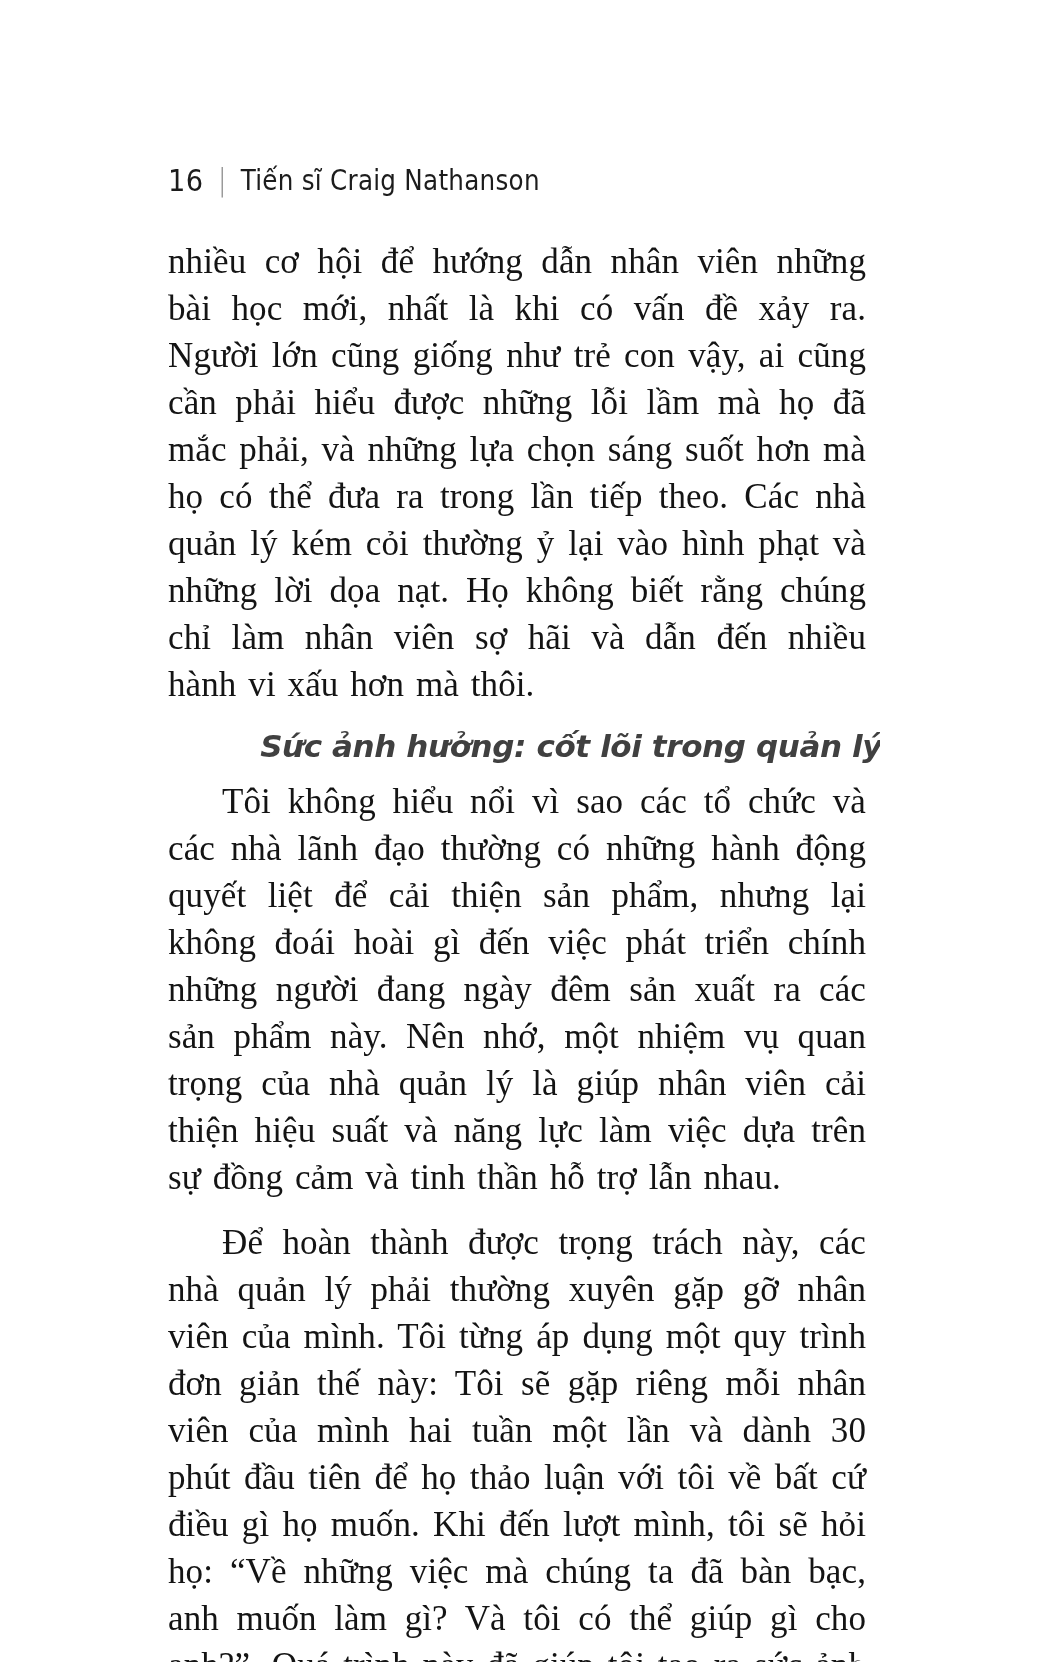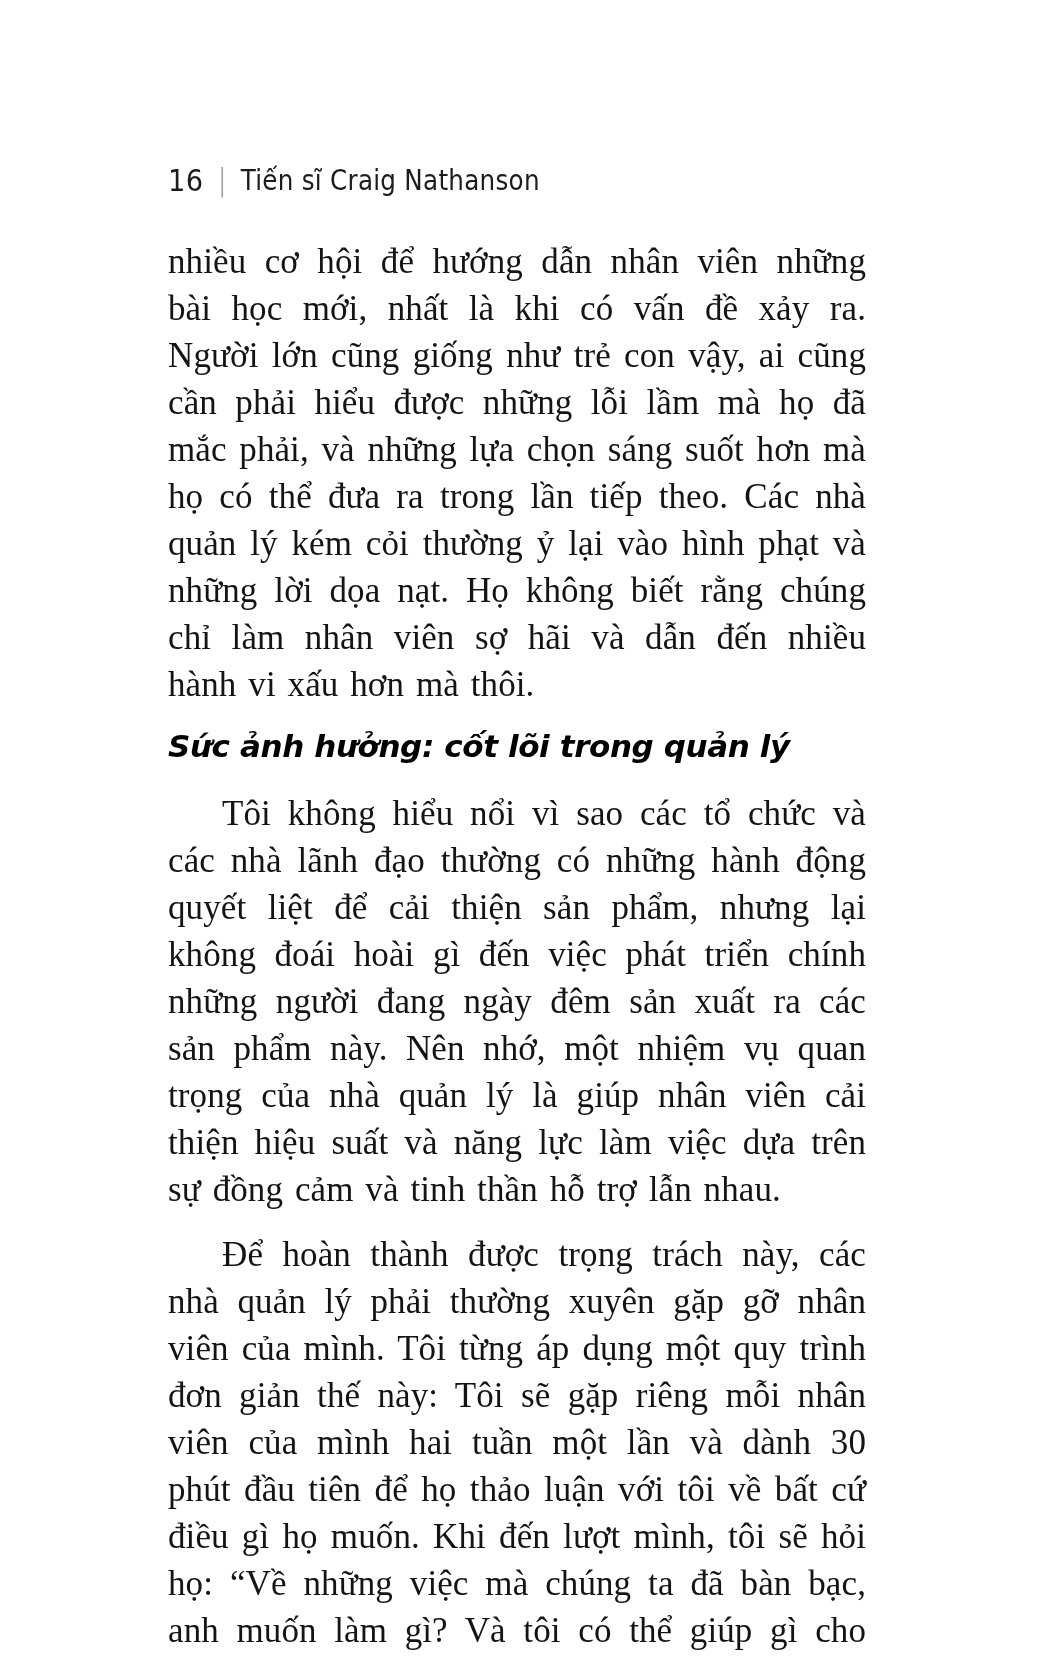--- a/index.html
+++ b/index.html
@@ -61,23 +61,24 @@
   }
   .para.indent {
     text-indent: 54px;
   }
   .section-heading {
     font-family: "DejaVu Sans", "Liberation Sans", sans-serif;
     font-style: italic;
     font-weight: bold;
     font-size: 31px;
     letter-spacing: -0.4px;
-    color: #000000;
-    margin: 16px 0 24px 0;
+    color: #404040;
+    margin: 16px 0 12px 0;
     line-height: 1.3;
+    text-align: right;
   }
 </style>
 </head>
 <body>
 
 <div class="page">
 
   <header class="running-header">
     <span class="page-num">16</span>
     <span class="header-sep">|</span>

